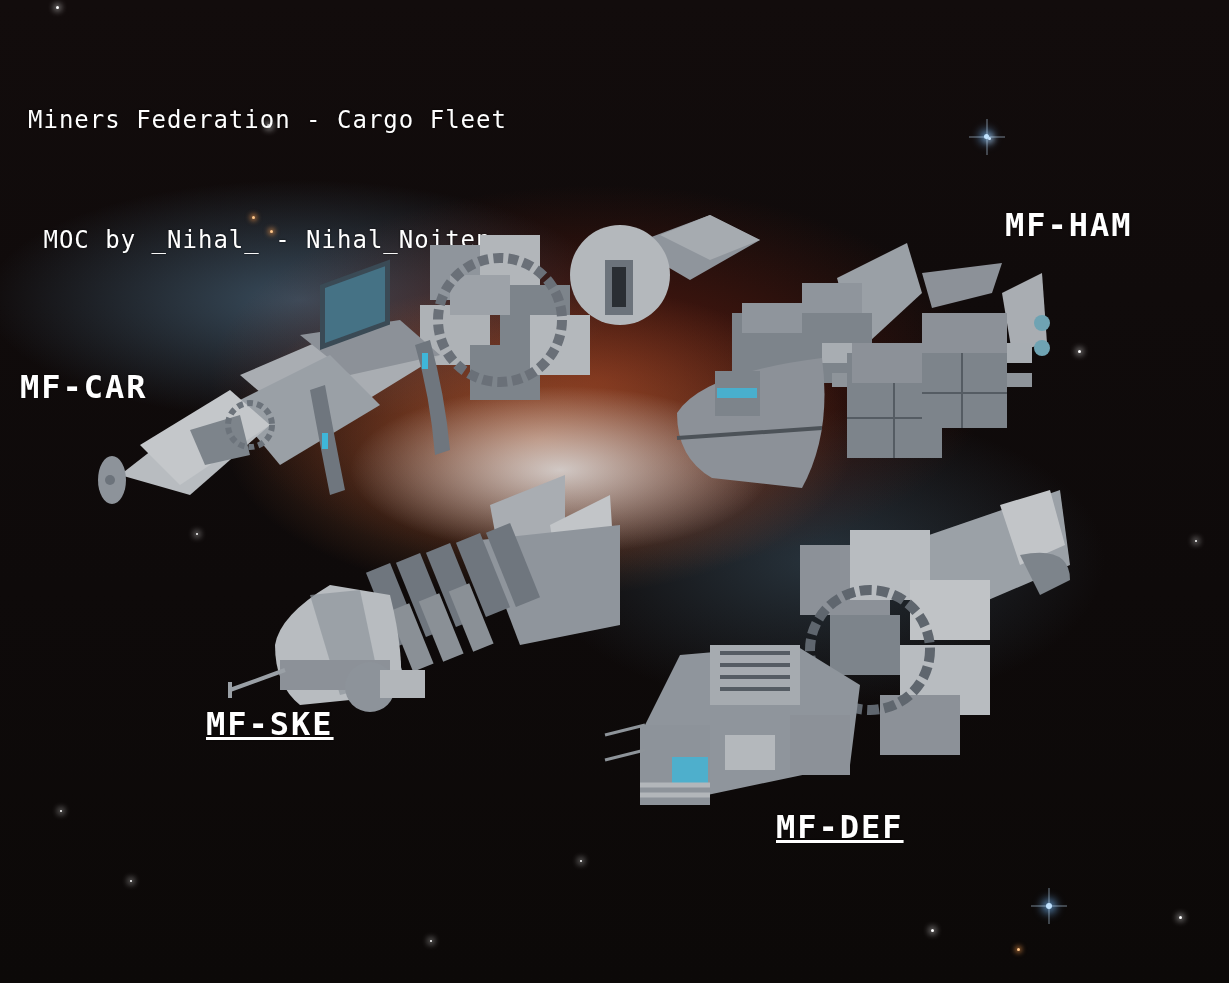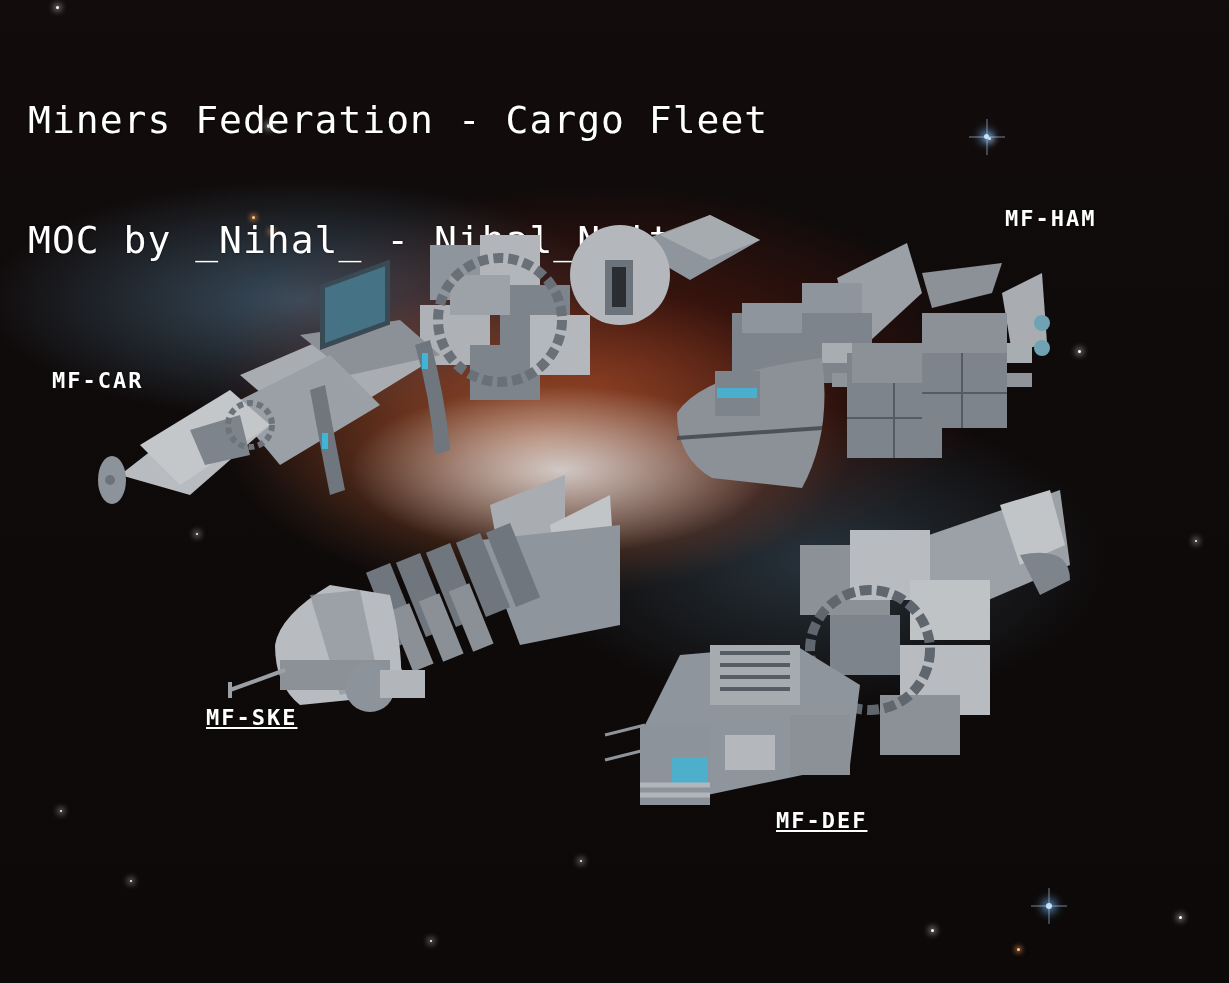--- a/index.html
+++ b/index.html
@@ -24,26 +24,26 @@
   .star.orange { background: #ffc68a; box-shadow: 0 0 5px 2px rgba(255,160,80,0.6); }
   .flare::before, .flare::after {
     content: ""; position: absolute; left: 50%; top: 50%;
     background: rgba(200,230,255,0.55);
   }
   .flare::before { width: 36px; height: 1px; transform: translate(-50%, -50%); }
   .flare::after { width: 1px; height: 36px; transform: translate(-50%, -50%); }
 
   .title {
     position: absolute; left: 28px; top: 20px;
-    color: #ffffff; font-size: 38px; line-height: 40px; letter-spacing: 1px;
-    white-space: pre; text-shadow: 0 0 2px rgba(0,0,0,0.8);
+    color: #ffffff; font-size: 24px; line-height: 40px; letter-spacing: 1px;
+    white-space: pre; text-shadow: 0 0 2px rgba(0,0,0,0.8); text-align: center;
   }
   .title div { height: 40px; }
   .label {
-    position: absolute; color: #ffffff; font-size: 22px; letter-spacing: 2px;
+    position: absolute; color: #ffffff; font-size: 32px; letter-spacing: 2px;
     font-weight: bold; text-shadow: 0 0 2px rgba(0,0,0,0.8);
   }
 
   .ship { position: absolute; }
   .ship svg { display: block; overflow: visible; }
 </style>
 </head>
 <body>
 
 <div class="scene">
@@ -104,21 +104,21 @@
     <rect x="322" y="148" width="6" height="16" fill="#3fb6d8"></rect>
 
     <polygon points="20,270 110,200 170,220 90,290" fill="#b8bcc0"></polygon>
     <polygon points="40,240 130,185 170,220 80,280" fill="#c4c7ca"></polygon>
     <polygon points="90,225 140,210 150,250 105,260" fill="#7d848b"></polygon>
     <ellipse cx="12" cy="275" rx="14" ry="24" fill="#8d939a"></ellipse>
     <circle cx="10" cy="275" r="5" fill="#6c737b"></circle>
     <circle cx="150" cy="220" r="22" fill="none" stroke="#6c737b" stroke-width="6" stroke-dasharray="6 4"></circle>
   </svg>
 </div>
-<div class="label" style="left:20px;top:368px;margin-left:32px;">MF-CAR</div>
+<div class="label" style="left:20px;top:368px;">MF-CAR</div>
 
 <div class="ship" style="left:672px;top:233px;">
   <svg width="390" height="270" viewBox="0 0 390 270">
 
     <polygon points="165,45 235,10 250,60 185,120" fill="#9aa0a6"></polygon>
     <polygon points="330,60 370,40 375,110 340,120" fill="#a9adb2"></polygon>
     <polygon points="250,40 330,30 320,60 260,75" fill="#8c9198"></polygon>
 
     <rect x="60" y="80" width="140" height="70" fill="#7d848b"></rect>
     <rect x="70" y="70" width="60" height="30" fill="#8f959c"></rect>

